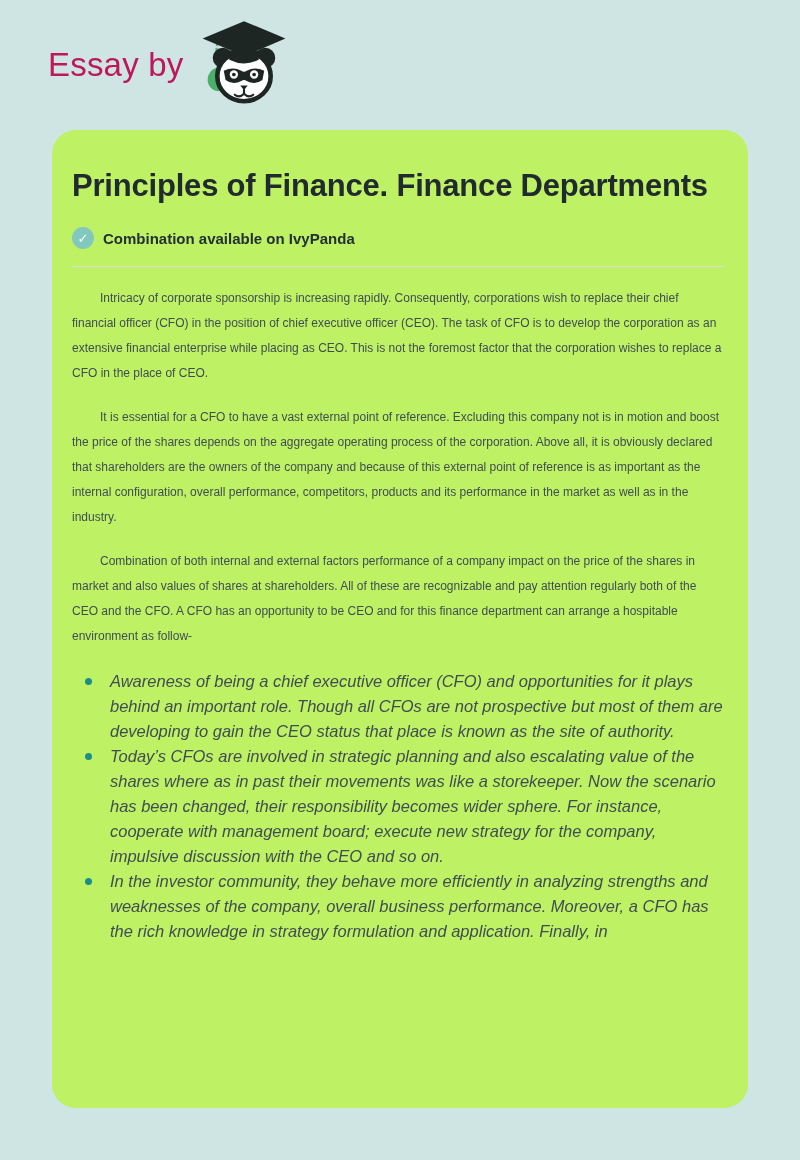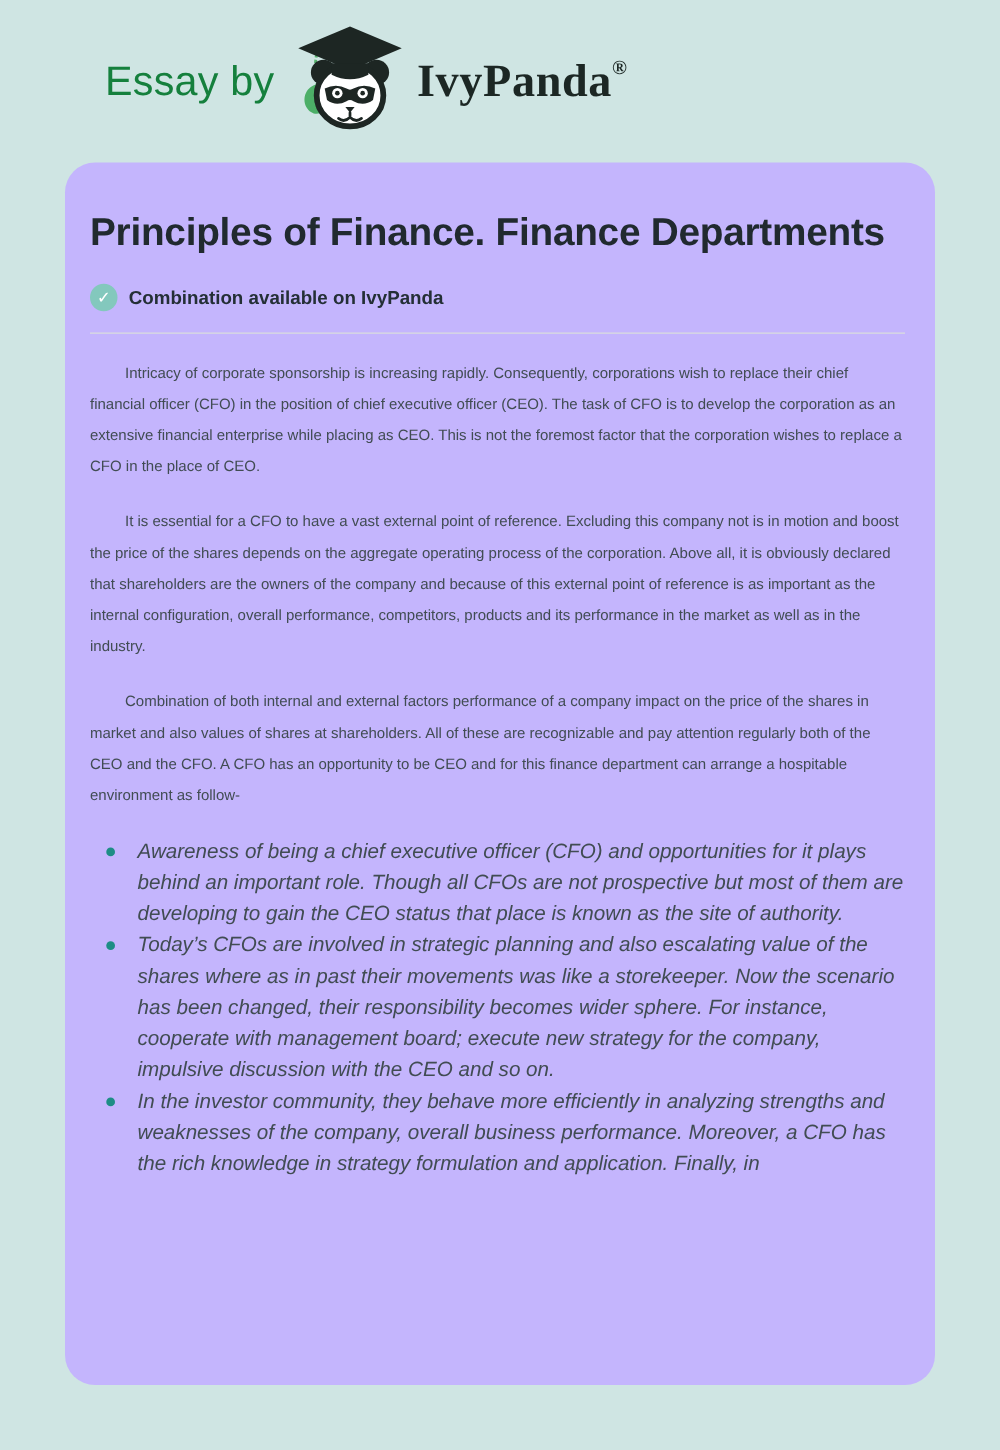--- a/index.html
+++ b/index.html
@@ -12,23 +12,22 @@
   
   .site-header {
     height: 130px;
     display: flex;
     align-items: center;
     padding-left: 48px;
     gap: 14px;
   }
   .essay-by {
     font-size: 33px;
-    color: #15803d;
+    color: #be185d;
     letter-spacing: 0.2px;
-    margin-left: 36px;
   }
   .logo-wrap {
     display: flex;
     align-items: center;
     gap: 8px;
     cursor: pointer;
   }
   .brand {
     font-family: "Liberation Serif", "DejaVu Serif", serif;
     font-weight: 700;
@@ -38,21 +37,21 @@
   }
   .brand sup {
     font-size: 16px;
     font-weight: 700;
     vertical-align: 18px;
   }
   
   .card {
     width: 696px;
     margin: 0 auto;
-    background: #c4b5fd;
+    background: #bef264;
     border-radius: 24px;
     padding: 32px 24px 46px 20px;
     min-height: 978px;
   }
   .card h1 {
     font-size: 31px;
     line-height: 43px;
     font-weight: 700;
     color: #212a2f;
     letter-spacing: -0.2px;
@@ -142,21 +141,20 @@
         <circle cx="39" cy="60" r="2" fill="#1d2623"></circle>
         <circle cx="61" cy="60" r="2" fill="#1d2623"></circle>
 
         <path d="M46 72 h8 l-4 5 Z" fill="#1d2623"></path>
         <path d="M50 77 v4 M50 81 q-5 5 -10 1 M50 81 q5 5 10 1" fill="none" stroke="#1d2623" stroke-width="2.4" stroke-linecap="round"></path>
 
         <polygon points="50,2 95,21 50,40 5,21" fill="#1d2623"></polygon>
         <path d="M34 34 h32 v10 q-16 8 -32 0 Z" fill="#1d2623"></path>
       </svg>
     </span>
-    <span class="brand"><span>IvyPanda</span><sup>®</sup></span>
   </span>
 </header>
 
 <main class="card">
   <h1>Principles of Finance. Finance Departments</h1>
 
   <div class="badge-row">
     <span class="check-circle">✓</span>
     <span class="badge-label">Combination available on IvyPanda</span>
   </div>

